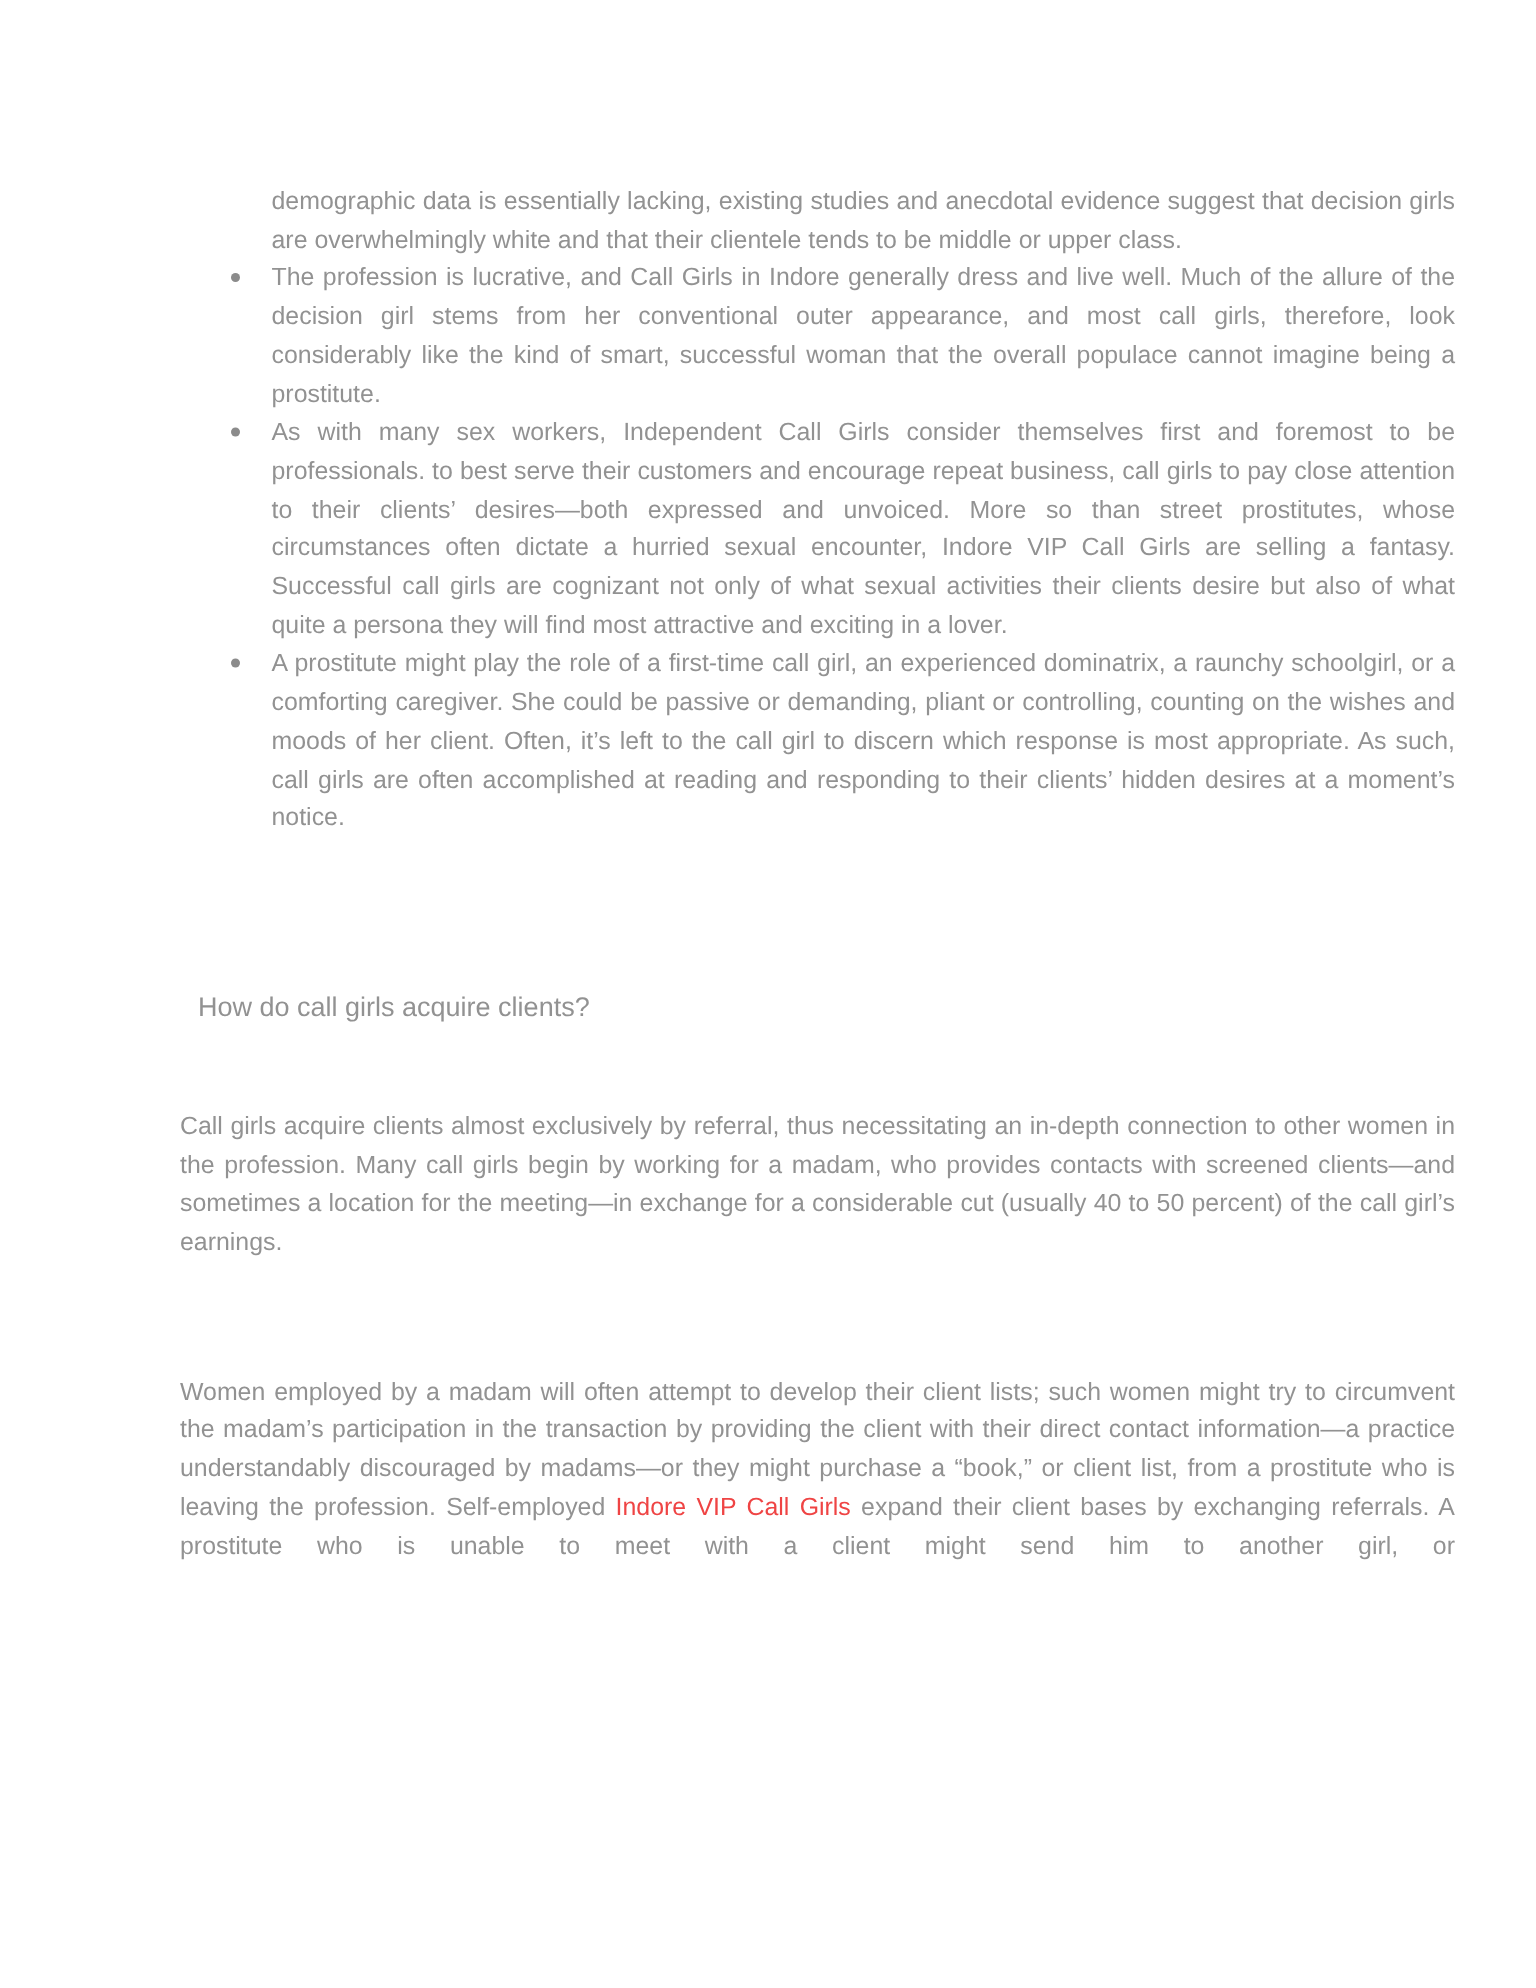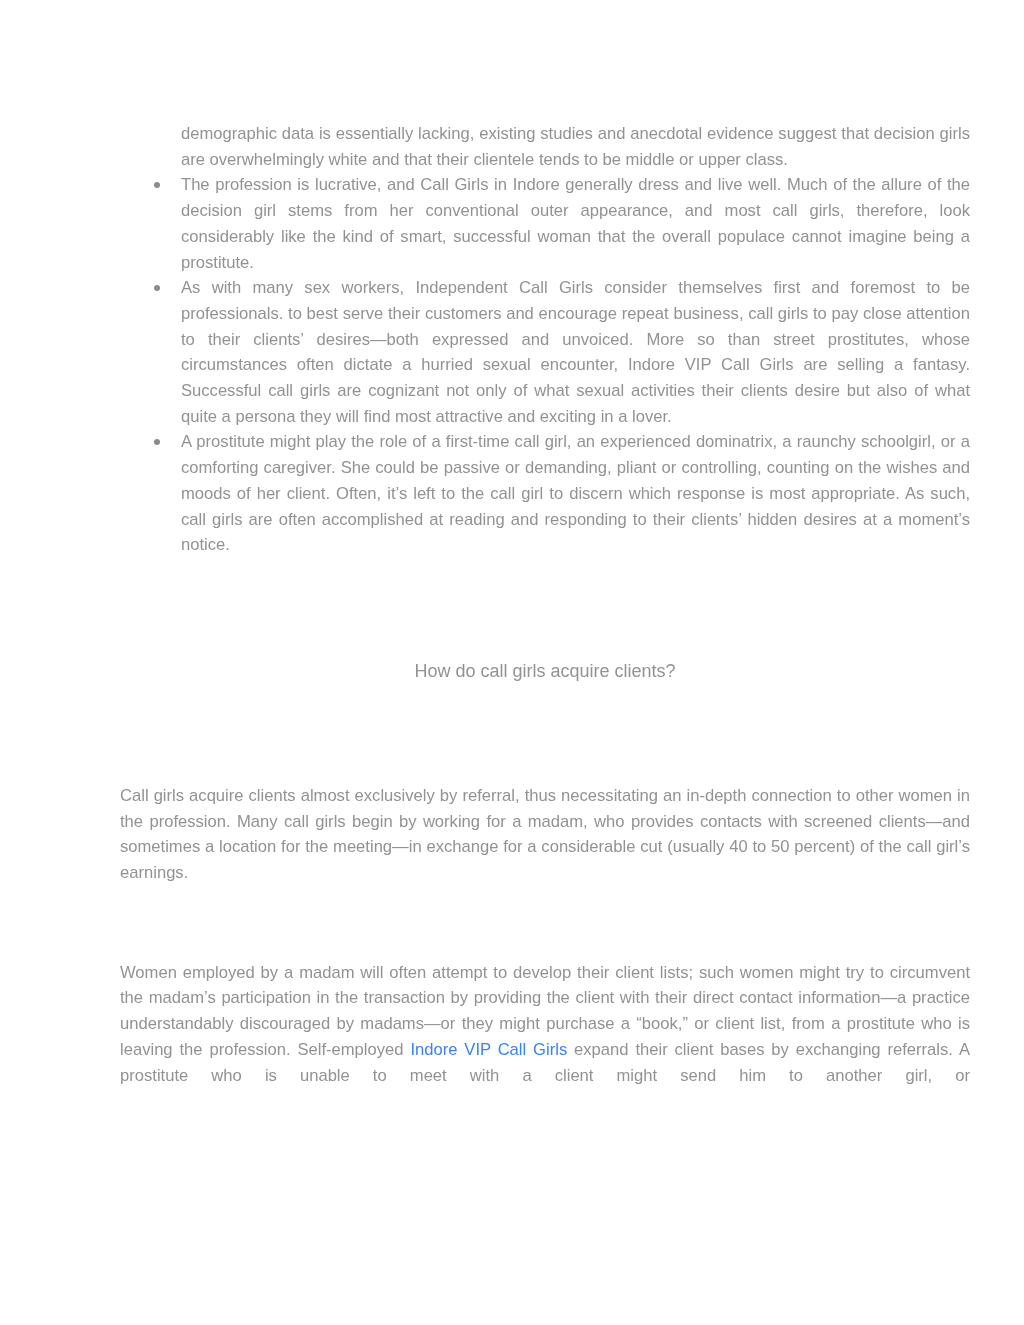--- a/index.html
+++ b/index.html
@@ -31,35 +31,35 @@
     content: "";
     position: absolute;
     left: 34px;
     top: 10px;
     width: 6px;
     height: 6px;
     border-radius: 50%;
     background: #8b8b8b;
   }
   .heading {
-    margin: 100px 0 0 0;
+    margin: 100px 0 0 12px;
     font-size: 18px;
     line-height: 27px;
     font-weight: 400;
     color: #929292;
-    text-align: center;
+    text-align: left;
   }
   .para {
     margin: 0;
     text-align: justify;
   }
-  .para-1 { margin-top: 98px; }
+  .para-1 { margin-top: 53px; }
   .para-2 { margin-top: 74px; text-align-last: justify; }
   .doc-link {
-    color: #3b82f6;
+    color: #ef4444;
     text-decoration: none;
     cursor: pointer;
   }
 </style>
 </head>
 <body>
 
 <div class="doc-content">
   <ul class="bullet-list">
     <li class="no-bullet">demographic data is essentially lacking, existing studies and anecdotal evidence suggest that decision girls are overwhelmingly white and that their clientele tends to be middle or upper class.</li>

